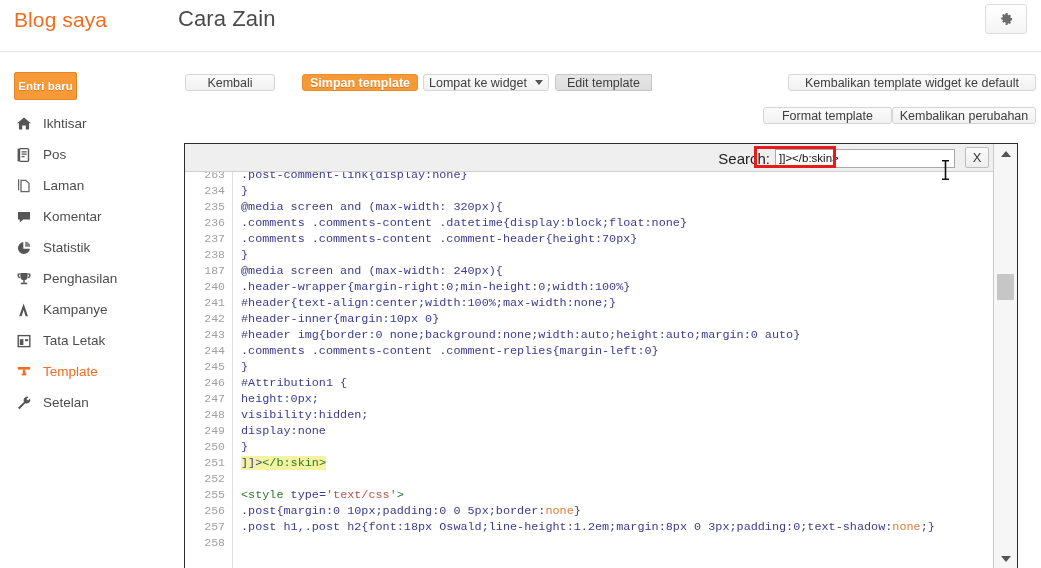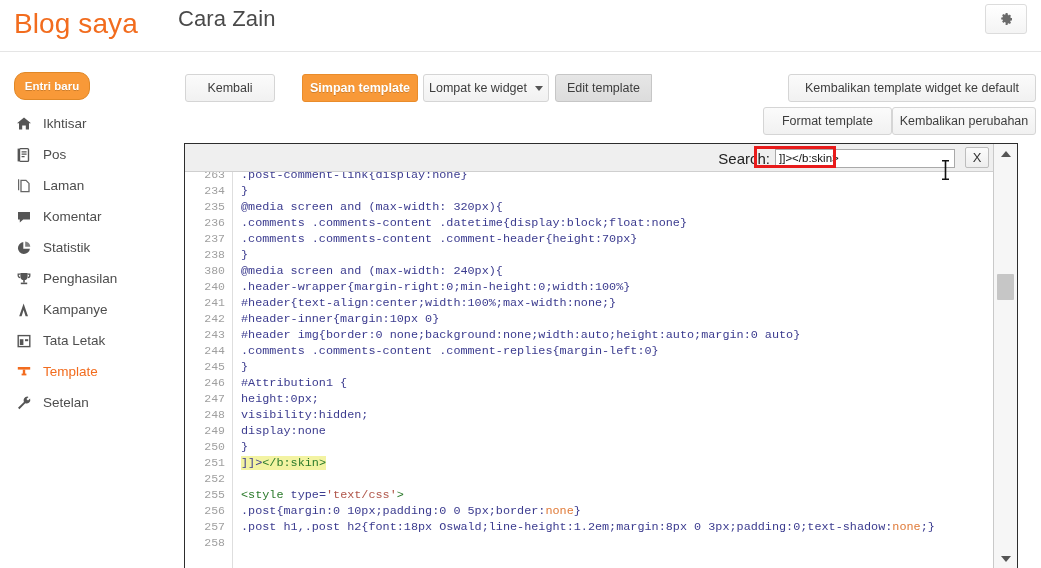--- a/index.html
+++ b/index.html
@@ -13,40 +13,40 @@
   }
   #app { position: relative; width: 1041px; height: 568px; background:#fff; }
 
   
   .topbar {
     position: absolute; left:0; top:0; width:1041px; height:52px;
     background:#fff; border-bottom:1px solid #e5e5e5;
   }
   .brand {
     position:absolute; left:14px; top:8px;
-    font-size:28px; color:#f26c1e; letter-spacing:0.1px;
+    font-size:21px; color:#f26c1e; letter-spacing:0.1px;
   }
   .blogtitle {
     position:absolute; left:178px; top:6px;
     font-size:22px; color:#4a4a4a; letter-spacing:0.1px;
   }
   .gearbtn {
     position:absolute; left:985px; top:4px; width:42px; height:30px;
     border:1px solid #dcdcdc; border-radius:3px;
     background:linear-gradient(#ffffff,#f4f4f4);
     display:flex; align-items:center; justify-content:center;
     cursor:pointer;
   }
   .gearbtn svg { display:block; }
 
   
   .sidebar { position:absolute; left:0; top:52px; width:180px; height:516px; background:#fff; }
   .newpost {
-    position:absolute; left:14px; top:20px; width:76px; height:28px;
-    background:#f89938; border:1px solid #e08827; border-radius:11px;
+    position:absolute; left:14px; top:20px; width:63px; height:28px;
+    background:#f89938; border:1px solid #e08827; border-radius:2px;
     color:#fff; font-size:11.5px; font-weight:bold;
     display:flex; align-items:center; justify-content:center;
     cursor:pointer; text-shadow:0 1px 0 rgba(0,0,0,.18);
   }
   .navlist { position:absolute; left:0; top:56px; width:180px; }
   .navitem {
     position:relative; height:31px; display:flex; align-items:center;
     padding-left:14px; cursor:pointer; color:#4d4d4d; font-size:13.5px;
   }
   .navitem.active { color:#f26c1e; }
@@ -54,21 +54,21 @@
     width:20px; height:20px; margin-right:9px;
     display:flex; align-items:center; justify-content:center;
     flex:0 0 20px;
   }
   .navicon svg { display:block; }
   .navlabel { line-height:1; }
 
   
   .toolbar { position:absolute; left:180px; top:52px; width:861px; height:84px; }
   .btn {
-    position:absolute; height:28px;
+    position:absolute; height:17px;
     border:1px solid #d5d5d5; border-radius:3px;
     background:linear-gradient(#fbfbfb,#f1f1f1);
     color:#3d3d3d; font-size:12.5px;
     display:flex; align-items:center; justify-content:center;
     cursor:pointer; white-space:nowrap; padding:0 4px;
   }
   .btn.primary {
     background:#f89938; border-color:#e98c2b; color:#fff; font-weight:bold;
     text-shadow:0 1px 0 rgba(0,0,0,.18);
   }
@@ -333,21 +333,21 @@
           </div>
           <div class="cline">
             <div class="lnum">237</div>
             <div class="ctext"><span class="plain">.comments .comments-content .comment-header{height:70px}</span></div>
           </div>
           <div class="cline">
             <div class="lnum">238</div>
             <div class="ctext"><span class="plain">}</span></div>
           </div>
           <div class="cline">
-            <div class="lnum">380</div>
+            <div class="lnum">187</div>
             <div class="ctext"><span class="plain">@media screen and (max-width: 240px){</span></div>
           </div>
           <div class="cline">
             <div class="lnum">240</div>
             <div class="ctext"><span class="plain">.header-wrapper{margin-right:0;min-height:0;width:100%}</span></div>
           </div>
           <div class="cline">
             <div class="lnum">241</div>
             <div class="ctext"><span class="plain">#header{text-align:center;width:100%;max-width:none;}</span></div>
           </div>

